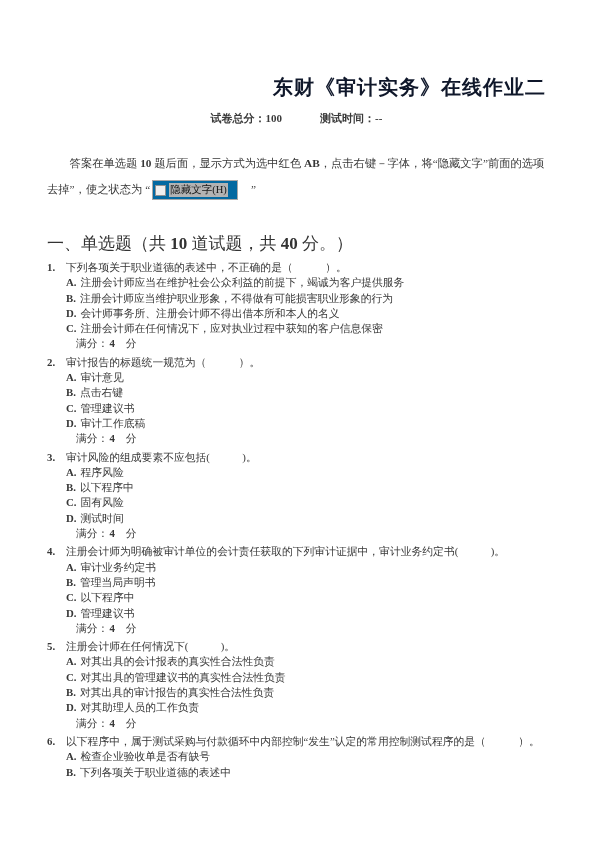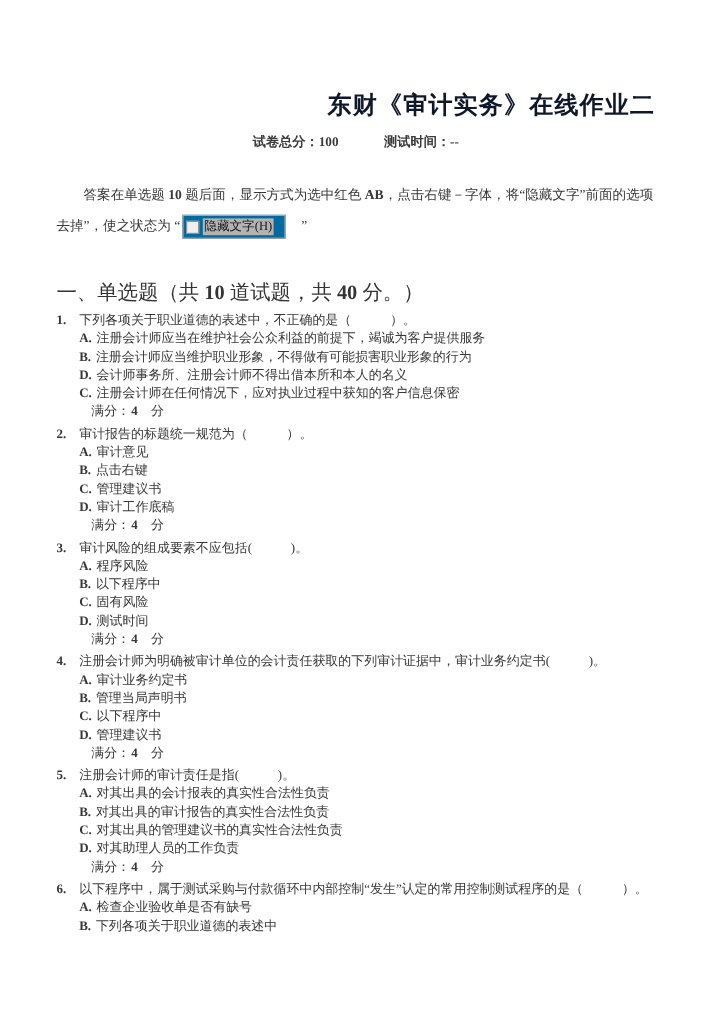--- a/index.html
+++ b/index.html
@@ -135,25 +135,25 @@
       <div class="opt"><span class="olabel">A.</span><span>审计业务约定书</span></div>
       <div class="opt"><span class="olabel">B.</span><span>管理当局声明书</span></div>
       <div class="opt"><span class="olabel">C.</span><span>以下程序中</span></div>
       <div class="opt"><span class="olabel">D.</span><span>管理建议书</span></div>
       <div class="score"><span>满分：</span><span class="sval">4</span><span class="sunit">分</span></div>
     </div>
 
     <div class="q">
       <div class="q-first">
           <span class="qnum">5.</span>
-          <span>注册会计师的审计责任是指(　　　)。</span>
+          <span>注册会计师在任何情况下(　　　)。</span>
         </div>
       <div class="opt"><span class="olabel">A.</span><span>对其出具的会计报表的真实性合法性负责</span></div>
+      <div class="opt"><span class="olabel">C.</span><span>对其出具的管理建议书的真实性合法性负责</span></div>
       <div class="opt"><span class="olabel">B.</span><span>对其出具的审计报告的真实性合法性负责</span></div>
-      <div class="opt"><span class="olabel">C.</span><span>对其出具的管理建议书的真实性合法性负责</span></div>
       <div class="opt"><span class="olabel">D.</span><span>对其助理人员的工作负责</span></div>
       <div class="score"><span>满分：</span><span class="sval">4</span><span class="sunit">分</span></div>
     </div>
 
     <div class="q">
       <div class="q-first">
           <span class="qnum">6.</span>
           <span>以下程序中，属于测试采购与付款循环中内部控制“发生”认定的常用控制测试程序的是（　　　）。</span>
         </div>
       <div class="opt"><span class="olabel">A.</span><span>检查企业验收单是否有缺号</span></div>

